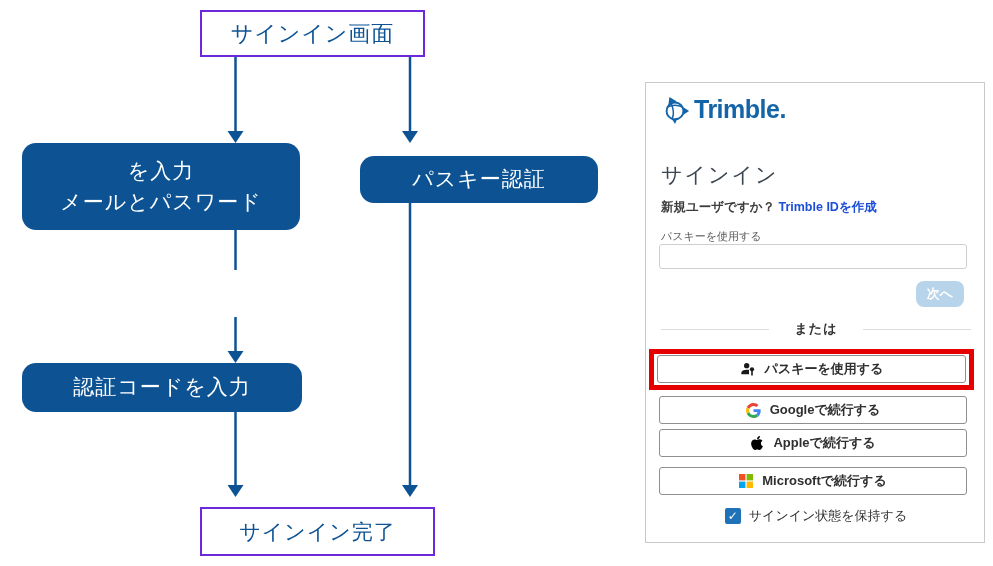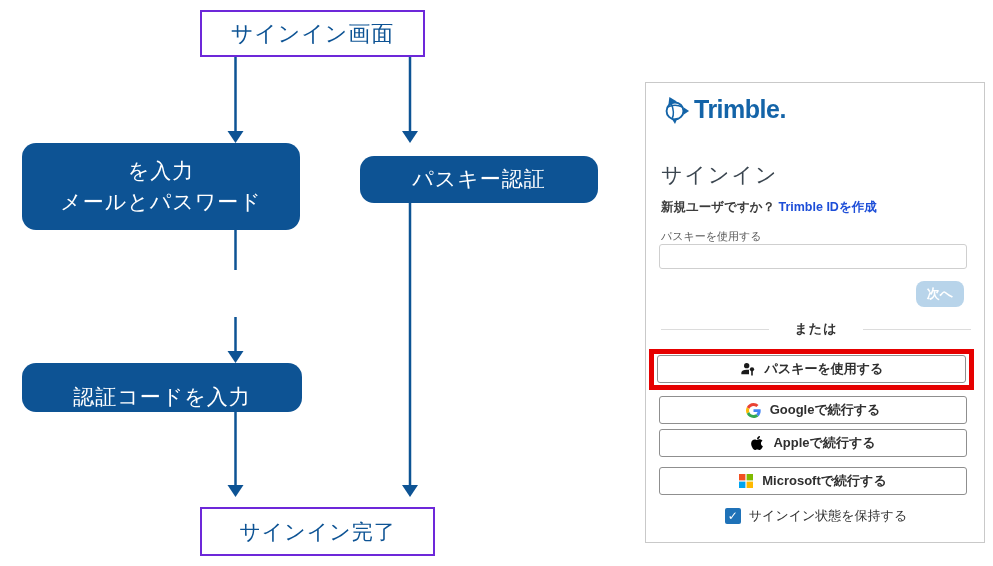--- a/index.html
+++ b/index.html
@@ -13,21 +13,21 @@
     position: absolute; display: flex; align-items: center; justify-content: center;
     text-align: center; font-size: 21px; letter-spacing: 1px;
   }
   .fc-outline { background: #fff; border: 2px solid #6d28d9; color: #0d5394; }
   .fc-filled  { background: #0d5394; color: #fff; border-radius: 14px; line-height: 1.45; }
 
   .node-signin-screen   { left: 200px; top: 10px;  width: 225px; height: 47px; font-size: 22px; }
   .node-email-password  { left: 22px;  top: 143px; width: 278px; height: 87px; }
   .node-passkey-auth    { left: 360px; top: 143px; width: 238px; height: 47px; margin-top: 13px; }
   .node-code-receive    { left: 44px;  top: 270px; width: 233px; height: 47px; }
-  .node-code-input      { left: 22px;  top: 363px; width: 280px; height: 49px; align-items: flex-end; }
+  .node-code-input      { left: 22px;  top: 363px; width: 280px; height: 49px; }
   .node-signin-complete { left: 200px; top: 507px; width: 235px; height: 49px; }
 
   
   .panel {
     position: absolute; left: 645px; top: 82px; width: 340px; height: 461px;
     background: #fff; border: 1px solid #c9c9c9;
   }
   .logo { position: absolute; left: 14px; top: 12px; display: flex; gap: 4px; }
   .logo-text { color: #1464a8; font-size: 25px; font-weight: bold; letter-spacing: -0.5px; }
   .panel-heading { position: absolute; left: 15px; top: 78px; font-size: 21px; color: #3b4650; letter-spacing: 2px; }

